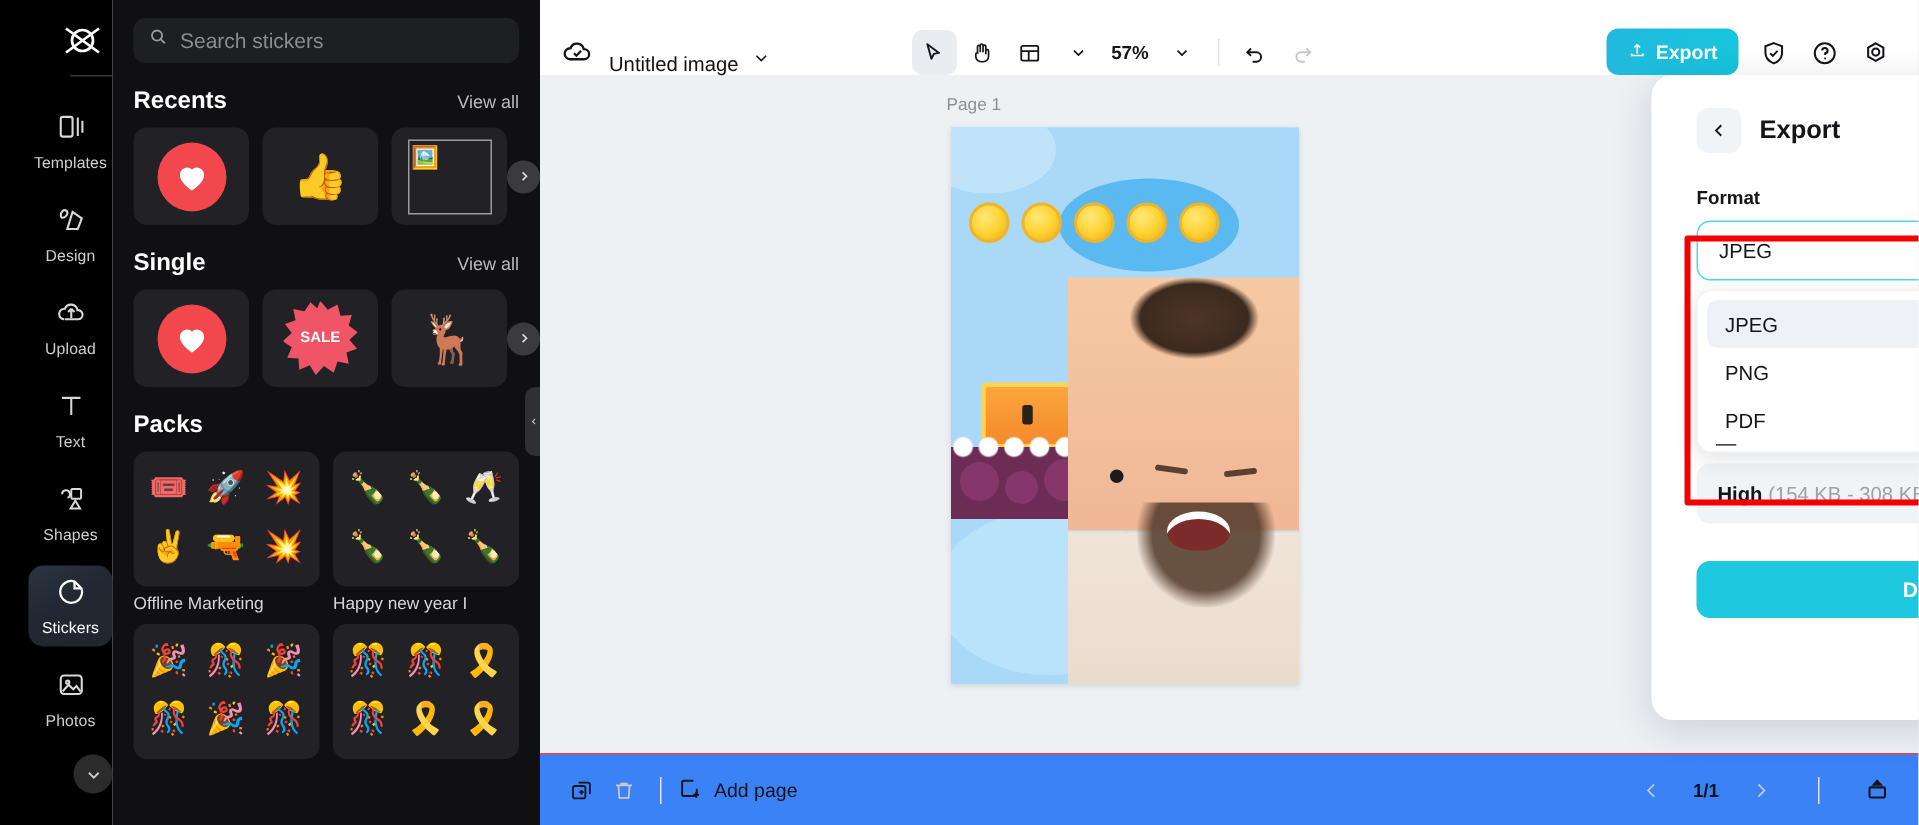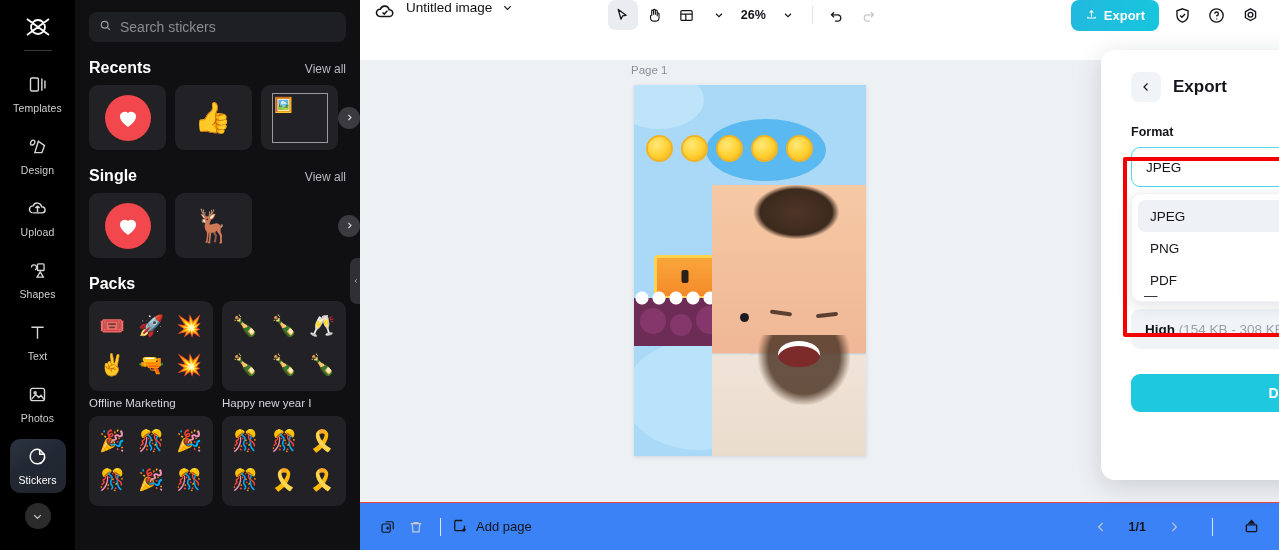--- a/index.html
+++ b/index.html
@@ -7,21 +7,21 @@
     width: 1279px; height: 550px;
     overflow: hidden;
     font-family: "Liberation Sans", sans-serif;
     background: #eef1f4;
   }
   .app { position: relative; width: 1279px; height: 550px; display: flex; }
 
   
   .rail {
     width: 75px; height: 550px; background: #000; flex: 0 0 75px;
-    display: flex; flex-direction: column; align-items: center;
+    display: flex; flex-direction: column; align-items: flex-end;
     padding-top: 10px; position: relative; overflow: hidden;
   }
   .logo { width: 40px; height: 34px; display: flex; align-items: center; justify-content: center; margin-bottom: 6px; }
   .rail-divider { width: 28px; height: 1px; background: #3a3a3a; margin-bottom: 16px; }
   .rail-item {
     width: 56px; height: 54px; border-radius: 10px; margin-bottom: 8px;
     display: flex; flex-direction: column; align-items: center; justify-content: center;
     gap: 3px; color: #d8d8d8; cursor: pointer;
   }
   .rail-item .ri-label { font-size: 10.5px; letter-spacing: .1px; color: #cfcfcf; }
@@ -86,21 +86,21 @@
     overflow: hidden; text-overflow: ellipsis; }
   .panel-handle {
     position: absolute; right: -1px; top: 258px; width: 11px; height: 46px;
     background: #303034; border-radius: 7px 0 0 7px;
     display: flex; align-items: center; justify-content: center; z-index: 6; cursor: pointer;
   }
 
   
   .main { flex: 1; height: 550px; position: relative; background: #eef1f4; }
   .topbar {
-    height: 60px; background: #fff; display: flex; align-items: flex-start;
+    height: 50px; background: #fff; display: flex; align-items: flex-end;
     padding: 0 14px; gap: 0; position: relative; z-index: 5;
   }
   .doc-title { font-size: 13.5px; color: #111; margin-left: 10px; }
   .tb-center { display: flex; align-items: center; gap: 2px; margin: 0 auto; }
   .tb-btn {
     width: 30px; height: 30px; border-radius: 7px; display: flex;
     align-items: center; justify-content: center; cursor: pointer; color: #14141a;
   }
   .tb-btn.sel { background: #e9edf2; }
   .tb-btn.dis { color: #c3c7cc; cursor: default; }
@@ -273,57 +273,57 @@
         <svg width="21" height="21" viewBox="0 0 24 24" fill="none" stroke="#d8d8d8" stroke-width="1.6">
           <path d="M6.5 17a4 4 0 0 1 .6-8 5 5 0 0 1 9.6 1 3.5 3.5 0 0 1 .8 7H7"></path>
             <path d="M12 16V9m0 0l-2.4 2.4M12 9l2.4 2.4"></path>
         </svg>
       </span>
       <span class="ri-label">Upload</span>
     </div>
 
     <div class="rail-item">
       <span>
+        <svg width="21" height="21" viewBox="0 0 24 24" fill="none" stroke="#d8d8d8" stroke-width="1.6">
+          <path d="M5 6h14M12 6v13"></path>
+        </svg>
+      </span>
+      <span class="ri-label">Text</span>
+    </div>
+
+    <div class="rail-item">
+      <span>
         <svg width="21" height="21" viewBox="0 0 24 24" fill="none" stroke="#d8d8d8" stroke-width="1.5">
           <path d="M5 8.5a3 3 0 1 1 4.2 2.8"></path>
             <rect x="12" y="4.5" width="7.5" height="7.5" rx="1"></rect>
           <path d="M11.5 19.5l3.6-6 3.6 6z"></path>
         </svg>
       </span>
       <span class="ri-label">Shapes</span>
     </div>
 
-    <div class="rail-item">
-      <span>
-        <svg width="21" height="21" viewBox="0 0 24 24" fill="none" stroke="#d8d8d8" stroke-width="1.6">
-          <path d="M5 6h14M12 6v13"></path>
-        </svg>
-      </span>
-      <span class="ri-label">Text</span>
+    <div class="rail-item active">
+      <span>
+        <svg width="21" height="21" viewBox="0 0 24 24" fill="none" stroke="#fff" stroke-width="1.7">
+          <path d="M14.5 4.2A8.3 8.3 0 1 0 19.8 9.5L14.5 4.2z"></path>
+            <path d="M14.5 4.2v5.3h5.3"></path>
+        </svg>
+      </span>
+      <span class="ri-label">Stickers</span>
     </div>
 
     <div class="rail-item">
       <span>
         <svg width="21" height="21" viewBox="0 0 24 24" fill="none" stroke="#d8d8d8" stroke-width="1.6">
           <rect x="4" y="5" width="16" height="14" rx="2.5"></rect>
             <circle cx="9.3" cy="10" r="1.2"></circle>
           <path d="M5.5 17l4.5-5 3.5 3.5 2.5-2.5 3 4"></path>
         </svg>
       </span>
       <span class="ri-label">Photos</span>
-    </div>
-
-    <div class="rail-item active">
-      <span>
-        <svg width="21" height="21" viewBox="0 0 24 24" fill="none" stroke="#fff" stroke-width="1.7">
-          <path d="M14.5 4.2A8.3 8.3 0 1 0 19.8 9.5L14.5 4.2z"></path>
-            <path d="M14.5 4.2v5.3h5.3"></path>
-        </svg>
-      </span>
-      <span class="ri-label">Stickers</span>
     </div>
 
     <div class="rail-more">
       <svg width="13" height="13" viewBox="0 0 24 24" fill="none" stroke="#c9c9cd" stroke-width="2.4">
         <path d="M6 9.5l6 6 6-6"></path>
       </svg>
     </div>
   </div>
 
   <div class="panel">
@@ -369,20 +369,28 @@
     <div class="sec-head">
       <div class="sec-title">Single</div>
       <div class="sec-link">View all</div>
     </div>
     <div class="tile-row">
       <div class="tile">
         <div class="heart-tile">
           <svg width="26" height="24" viewBox="0 0 24 24" fill="#fff">
               <path d="M12 21s-8-5-8-10.2A4.8 4.8 0 0 1 12 7a4.8 4.8 0 0 1 8 3.8C20 16 12 21 12 21z"></path>
             </svg>
+        </div>
+      </div>
+      <div class="tile">
+        <div style="width:50px;height:50px;position:relative;display:flex;align-items:center;justify-content:center">
+          <div style="position:absolute;inset:0;background:#ef5566;
+                      clip-path:polygon(50% 0,60% 12%,73% 5%,77% 20%,92% 19%,88% 33%,100% 42%,89% 52%,99% 64%,85% 69%,88% 84%,73% 81%,68% 96%,55% 87%,44% 99%,36% 86%,22% 92%,21% 77%,6% 76%,12% 62%,0 54%,12% 43%,3% 31%,17% 26%,14% 11%,29% 14%,37% 2%,46% 10%);
+                      border:0"></div>
+          <span style="position:relative;color:#fff;font-size:10px;font-weight:bold">SALE</span>
         </div>
       </div>
       <div class="tile">
         <span style="font-size:32px">🦌</span>
       </div>
       <div class="arrow-right">
         <svg width="9" height="9" viewBox="0 0 24 24" fill="none" stroke="#ddd" stroke-width="3">
             <path d="M9 5l7 7-7 7"></path>
           </svg>
       </div>
@@ -476,21 +484,21 @@
           <svg width="17" height="17" viewBox="0 0 24 24" fill="none" stroke="#14141a" stroke-width="1.7">
             <rect x="4" y="5" width="16" height="14" rx="1.6"></rect>
               <path d="M4 10h16M11 10v9"></path>
           </svg>
         </div>
         <div class="tb-btn">
           <svg width="12" height="12" viewBox="0 0 24 24" fill="none" stroke="#14141a" stroke-width="2.2">
               <path d="M6 9.5l6 6 6-6"></path>
             </svg>
         </div>
-        <span class="zoom-val">26%</span>
+        <span class="zoom-val">57%</span>
         <div class="tb-btn">
           <svg width="12" height="12" viewBox="0 0 24 24" fill="none" stroke="#14141a" stroke-width="2.2">
               <path d="M6 9.5l6 6 6-6"></path>
             </svg>
         </div>
         <div class="tb-sep"></div>
         <div class="tb-btn">
           <svg width="17" height="17" viewBox="0 0 24 24" fill="none" stroke="#14141a" stroke-width="1.8">
             <path d="M8.5 7.5L5 11l3.5 3.5"></path>
               <path d="M5 11h8.5a4.5 4.5 0 0 1 0 9H10"></path>

